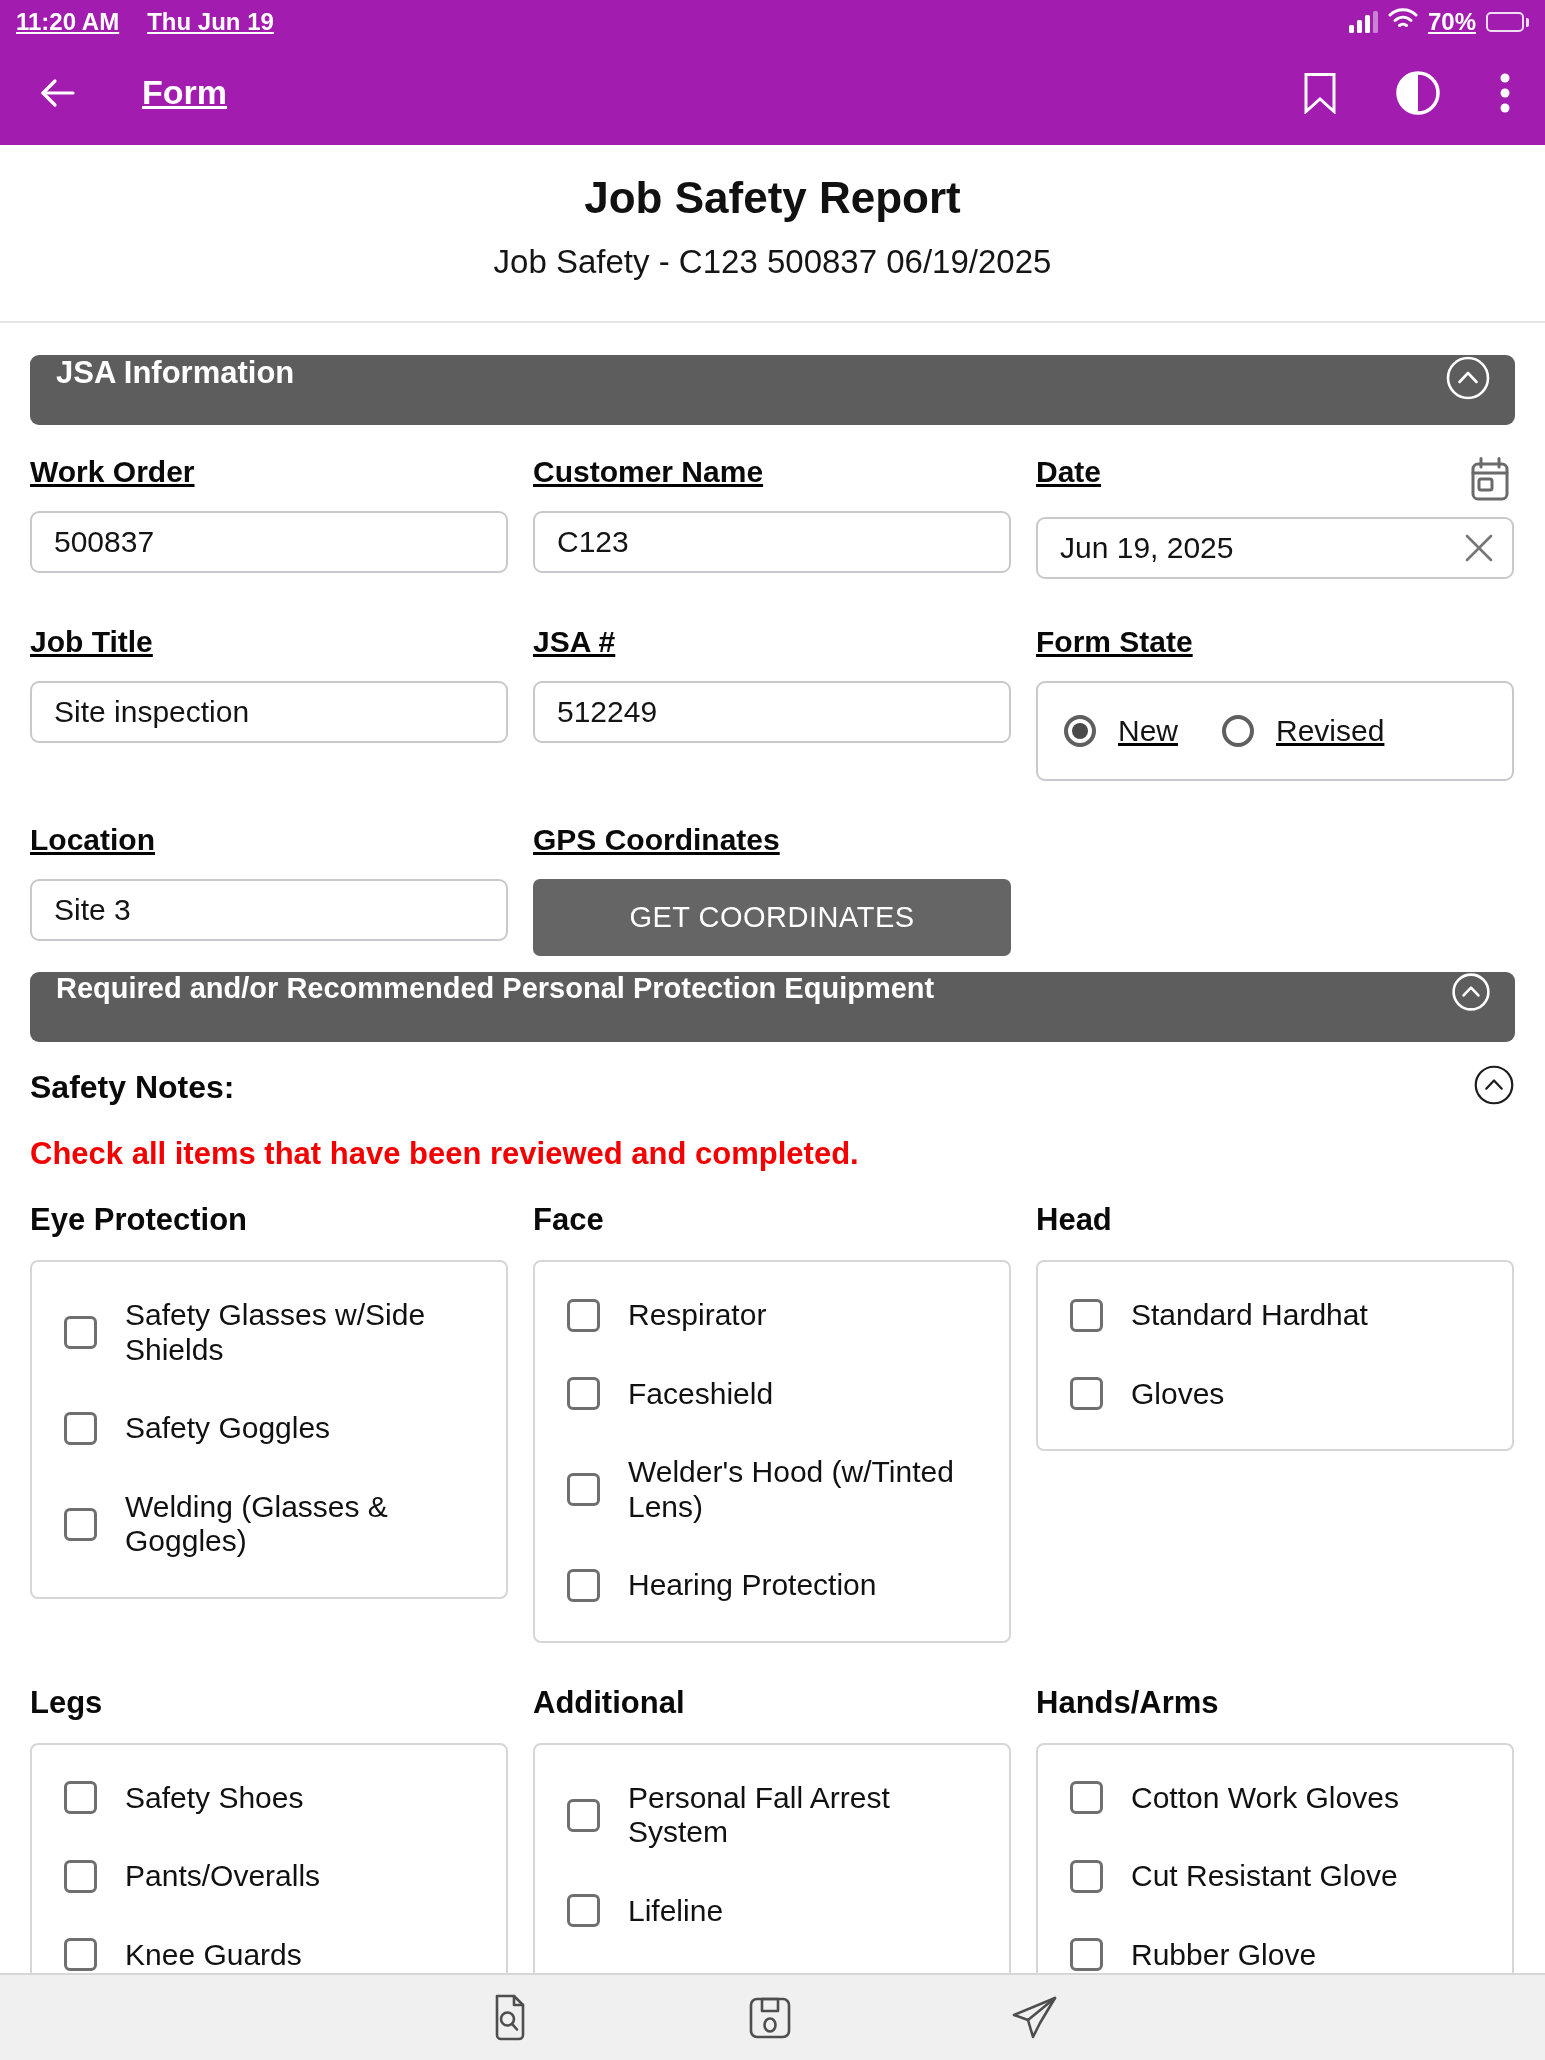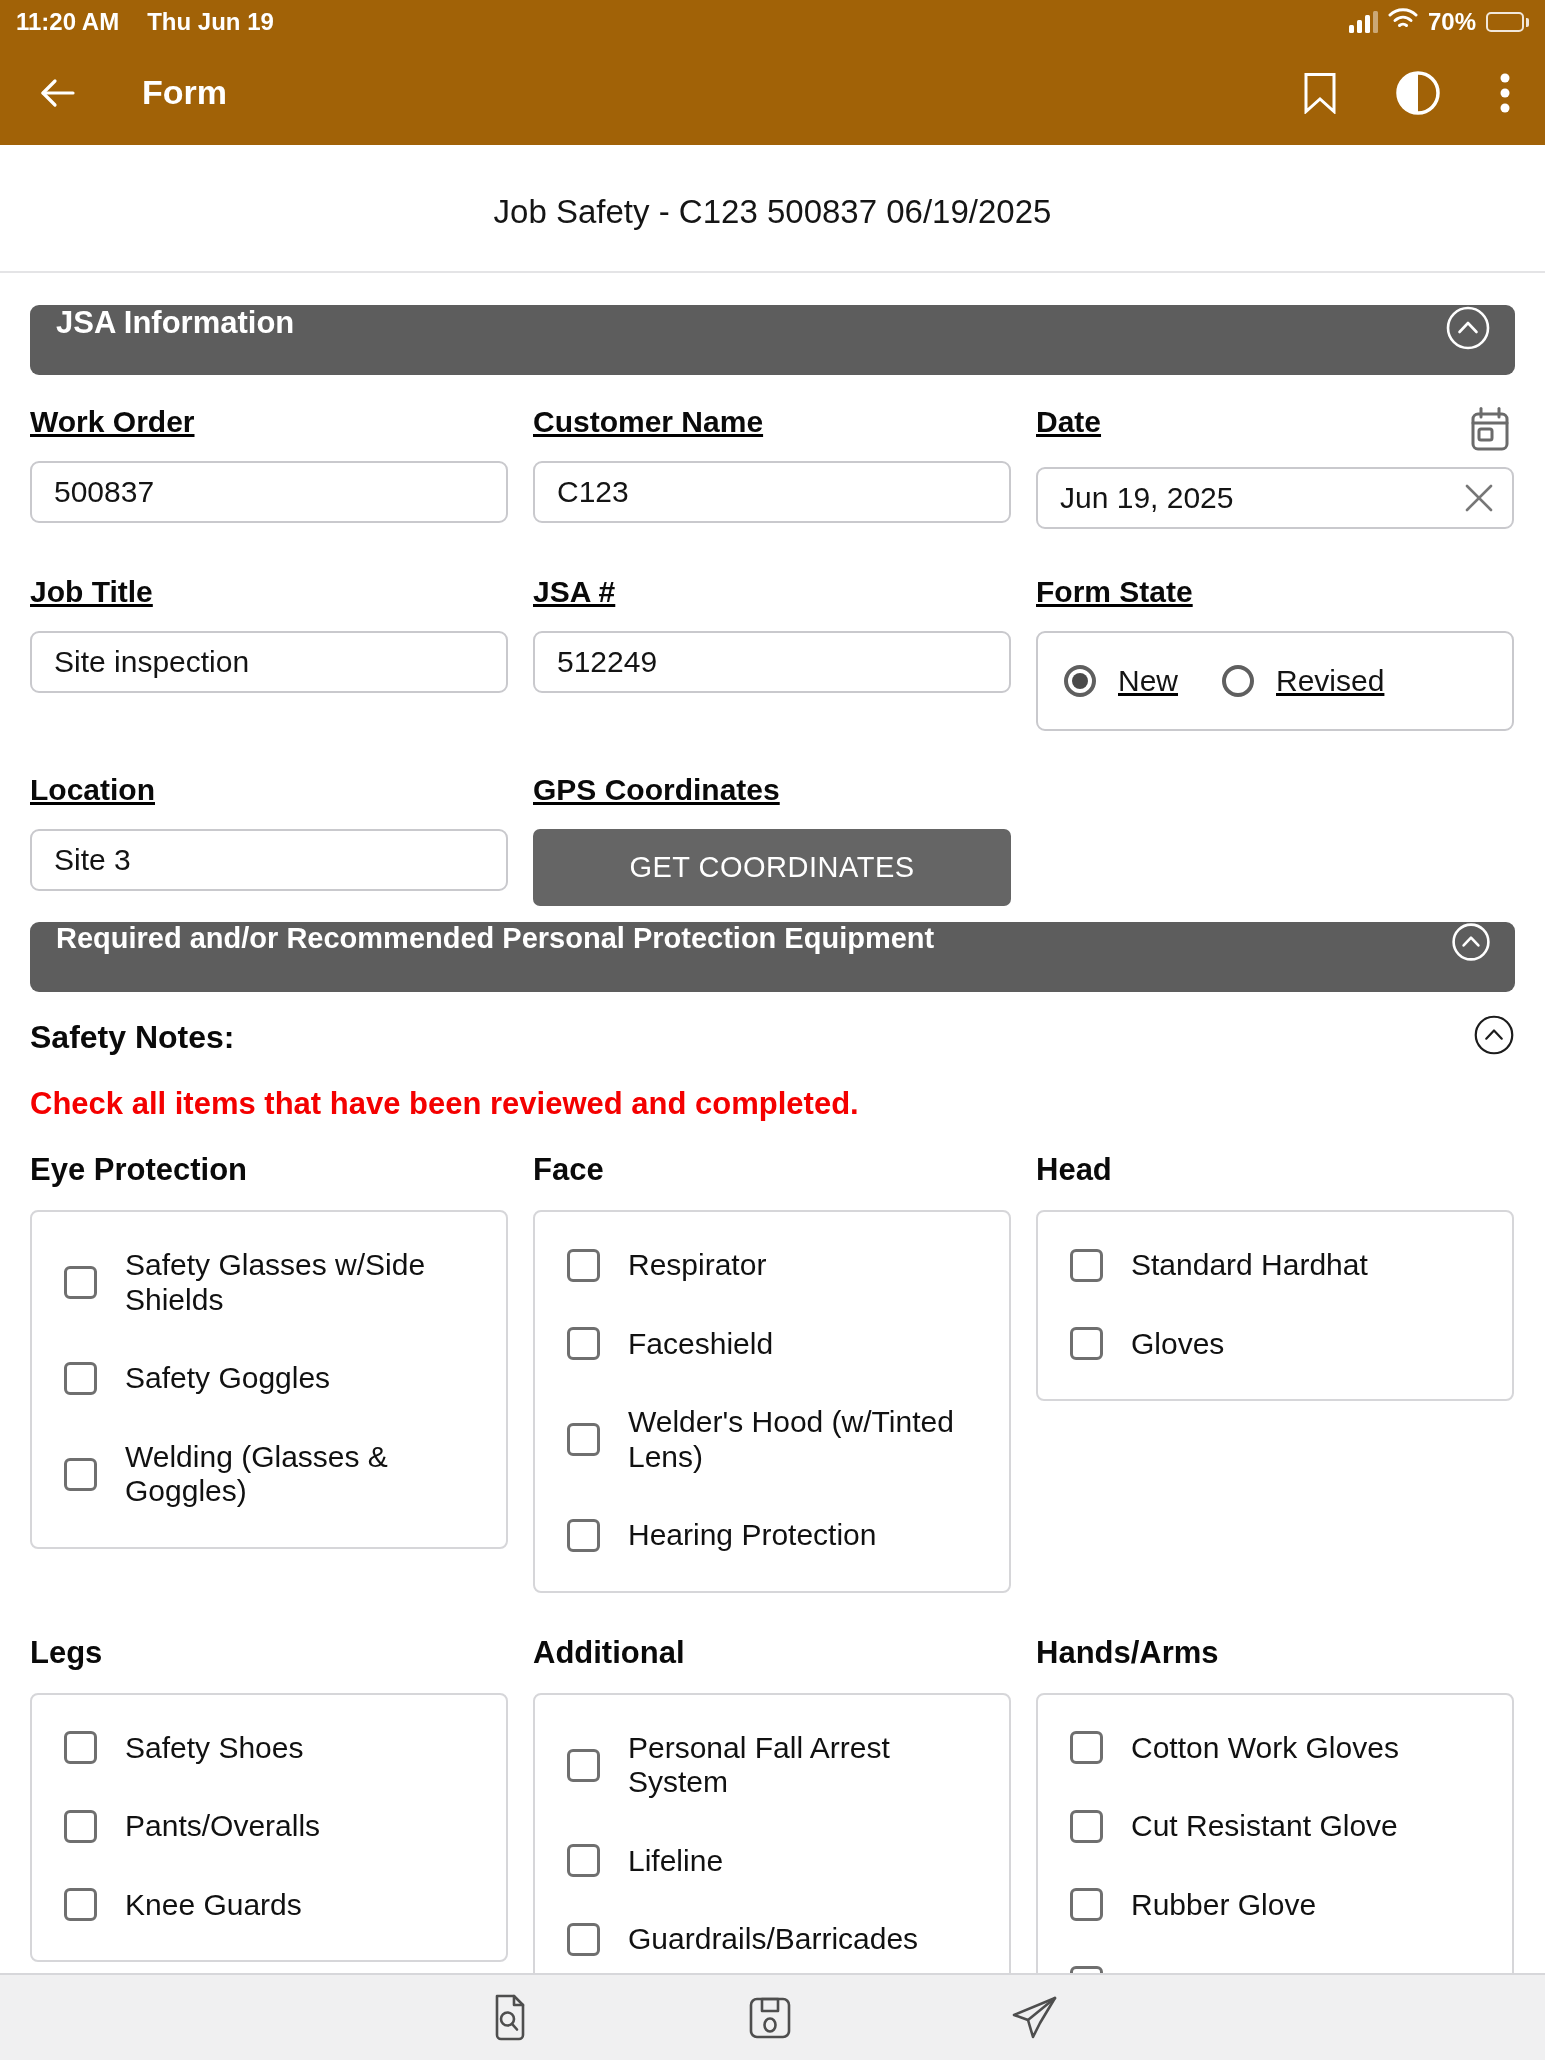--- a/index.html
+++ b/index.html
@@ -1,20 +1,20 @@
 <!DOCTYPE html>
 <html><head>
 <meta charset="utf-8">
 <style>
   * { margin:0; padding:0; box-sizing:border-box; }
   body { background:#888; font-family:"Liberation Sans","DejaVu Sans",sans-serif; }
   .page { position:relative; width:1545px; height:2060px; background:#fff; overflow:hidden; margin:0 auto; }
 
   
-  .topbar { background:#a16207; color:#fff; }
+  .topbar { background:#a21caf; color:#fff;text-decoration:underline; }
   .statusbar { height:40px; display:flex; align-items:center; padding:4px 16px 0 16px; font-size:24px; font-weight:700; }
   .statusbar .time { margin-right:28px; }
   .statusbar .spacer { flex:1; }
   .statusbar .right { display:flex; align-items:center; gap:10px; }
   .sig { display:flex; align-items:flex-end; gap:3px; height:22px; }
   .sig i { display:block; width:5px; background:#fff; border-radius:1.5px; }
   .sig i:nth-child(1){height:8px;} .sig i:nth-child(2){height:13px;}
   .sig i:nth-child(3){height:18px;} .sig i:nth-child(4){height:22px; opacity:.45;}
   .battery { display:flex; align-items:center; gap:2px; }
   .batt-body { width:38px; height:20px; border:2px solid rgba(255,255,255,.85); border-radius:5px; padding:2px; }
@@ -132,20 +132,21 @@
             <circle cx="6" cy="8" r="4.5"></circle>
               <circle cx="6" cy="23" r="4.5"></circle>
               <circle cx="6" cy="38" r="4.5"></circle>
           </svg>
         </span>
       </span>
     </div>
   </div>
 
   <div class="title-block">
+    <div class="page-title">Job Safety Report</div>
     <div class="page-subtitle">Job Safety - C123 500837 06/19/2025</div>
   </div>
   <div class="divider"></div>
 
   <div class="section-header">
     <span>JSA Information</span>
     <span class="chev">
       <svg width="46" height="46" viewBox="0 0 46 46" fill="none" stroke="#fff" stroke-width="2.6" stroke-linecap="round" stroke-linejoin="round">
         <circle cx="23" cy="23" r="20"></circle>
           <polyline points="14.5,27 23,18 31.5,27"></polyline>

